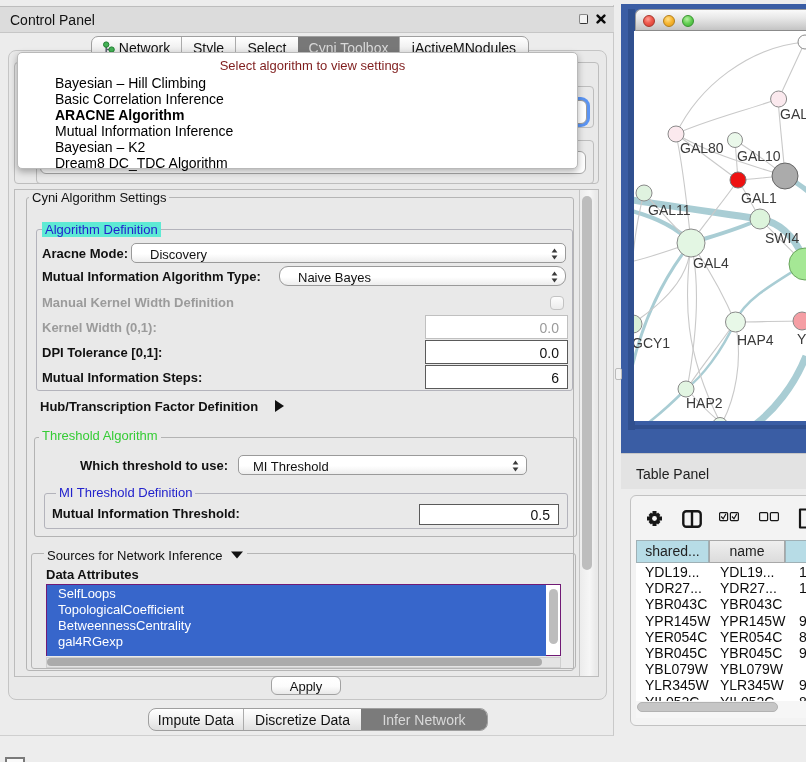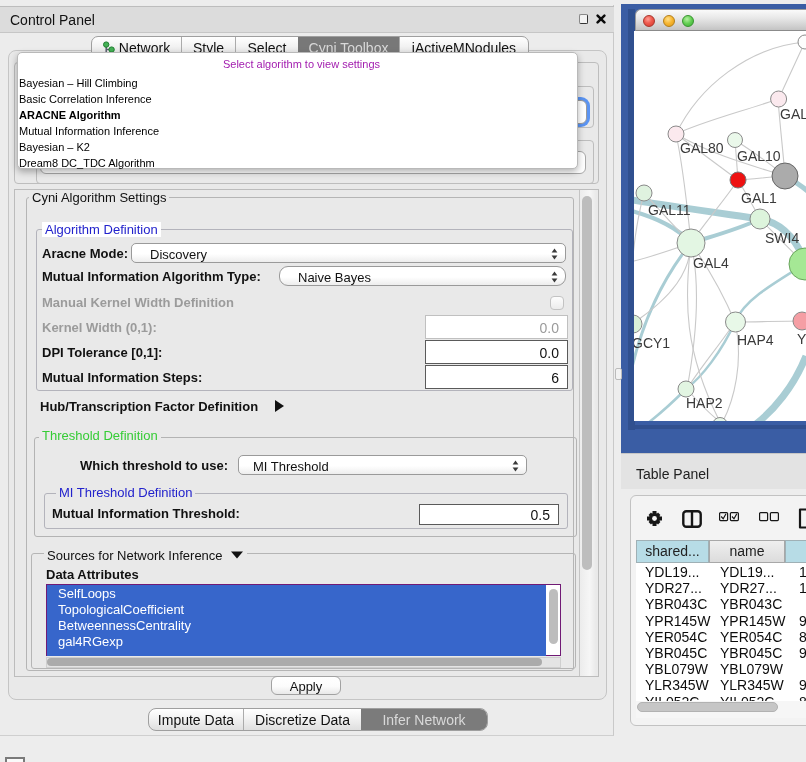--- a/index.html
+++ b/index.html
@@ -181,21 +181,21 @@
 
 <div class="abs" style="left:14px; top:189px; width:585px; height:488px; border:1px solid #bcbcbc; background:#e9e9e9;"></div>
 
 <div class="abs" style="left:579px; top:190px; width:17px; height:486px; background:linear-gradient(90deg,#ececec,#f6f6f6 60%,#e9e9e9); border-left:1px solid #c4c4c4;"></div>
 <div class="abs" style="left:582px; top:196px; width:10px; height:374px; background:#bdbdbd; border-radius:5px;"></div>
 
 <div class="abs" style="left:26px; top:197px; width:548px; height:474px; border:1px solid #b5b5b5; border-radius:3px;"></div>
 <div class="abs r13" style="left:29px; top:190px; background:#e9e9e9; padding:0 3px;">Cyni Algorithm Settings</div>
 
 <div class="abs" style="left:36px; top:229px; width:537px; height:162px; border:1px solid #b3b3bb; border-radius:3px;"></div>
-<div class="abs" style="left:42px; top:222px; background:#ffffff; padding:0 3px; font-size:13px; color:#2222cc;">Algorithm Definition</div>
+<div class="abs" style="left:42px; top:222px; background:#5eead4; padding:0 3px; font-size:13px; color:#2222cc;">Algorithm Definition</div>
 
 <div class="abs b13" style="left:42px; top:246px;">Aracne Mode:</div>
 <div class="abs" style="left:131px; top:243px; width:435px; height:20px; border:1px solid #9a9a9a; border-radius:5px; background:linear-gradient(180deg,#ffffff 0%,#ffffff 55%,#ededed 100%);">
   <span class="r13" style="position:absolute; left:18px; top:2.5px;">Discovery</span>
   <svg style="position:absolute; right:7px; top:4px;" width="7" height="12" viewBox="0 0 7 12">
         <path d="M3.5 0.5 L6.4 4.4 L0.6 4.4 Z" fill="#3a3a3a"></path>
         <path d="M3.5 11.5 L6.4 7.6 L0.6 7.6 Z" fill="#3a3a3a"></path>
       </svg>
 </div>
 
@@ -225,21 +225,21 @@
 <div class="abs" style="left:425px; top:365px; width:143px; height:24px; border:1.5px solid #5a5a5a; background:#fff;">
       <span style="position:absolute; right:8px; top:3.5px; font-size:14px; color:#111;">6</span>
     </div>
 
 <div class="abs b13" style="left:40px; top:399px;">Hub/Transcription Factor Definition</div>
 <svg class="abs" style="left:273px; top:399px;" width="12" height="14" viewBox="0 0 12 14">
       <path d="M2 1 L11 7 L2 13 Z" fill="#111"></path>
     </svg>
 
 <div class="abs" style="left:34px; top:437px; width:543px; height:100px; border:1px solid #b3b3b3; border-radius:3px;"></div>
-<div class="abs" style="left:39px; top:428px; background:#e9e9e9; padding:0 3px; font-size:13px; color:#35cc35;">Threshold Definition</div>
+<div class="abs" style="left:39px; top:428px; background:#e9e9e9; padding:0 3px; font-size:13px; color:#35cc35;">Threshold Algorithm</div>
 
 <div class="abs b13" style="left:80px; top:458px;">Which threshold to use:</div>
 <div class="abs" style="left:238px; top:455px; width:289px; height:20px; border:1px solid #9a9a9a; border-radius:5px; background:linear-gradient(180deg,#ffffff 0%,#ffffff 55%,#ededed 100%);">
   <span class="r13" style="position:absolute; left:14px; top:2.5px;">MI Threshold</span>
   <svg style="position:absolute; right:7px; top:4px;" width="7" height="12" viewBox="0 0 7 12">
         <path d="M3.5 0.5 L6.4 4.4 L0.6 4.4 Z" fill="#3a3a3a"></path>
         <path d="M3.5 11.5 L6.4 7.6 L0.6 7.6 Z" fill="#3a3a3a"></path>
       </svg>
 </div>
 
@@ -265,22 +265,22 @@
   <div style="position:absolute; left:11px; top:1px; font-size:13px; color:#fff; line-height:16px;">SelfLoops<br>TopologicalCoefficient<br>BetweennessCentrality<br>gal4RGexp</div>
   <div style="position:absolute; right:2px; top:4px; width:9px; height:55px; background:#bdbdbd; border-radius:5px;"></div>
 </div>
 
 <div class="abs" style="left:46px; top:657px; width:515px; height:11px; background:#e4e4e4; border:1px solid #cfcfcf;"></div>
 <div class="abs" style="left:47px; top:658px; width:495px; height:8px; background:#ababab; border-radius:4px;"></div>
 
 <div class="abs" style="left:271px; top:676px; width:70px; height:19px; border:1px solid #a2a2a2; border-radius:6px; background:linear-gradient(180deg,#ffffff 0%,#fcfcfc 55%,#e9e9e9 100%); text-align:center;"><span class="r13" style="line-height:17px;">Apply</span></div>
 
 <div class="abs" style="left:17px; top:52px; width:561px; height:117px; background:#fff; border:1px solid #b9b9b9; border-radius:5px; box-shadow:0 3px 7px rgba(0,0,0,0.3); z-index:10;">
-  <div style="position:absolute; left:4px; top:5px; width:100%; text-align:center; font-size:11px; color:#a21caf;">Select algorithm to view settings</div>
-  <div style="position:absolute; left:1px; top:22px; font-size:11px; color:#000; line-height:16px;">Bayesian – Hill Climbing<br>Basic Correlation Inference<br><b>ARACNE Algorithm</b><br>Mutual Information Inference<br>Bayesian – K2<br>Dream8 DC_TDC Algorithm</div>
+  <div style="position:absolute; left:15px; top:5px; width:100%; text-align:center; font-size:13px; color:#7f1d1d;">Select algorithm to view settings</div>
+  <div style="position:absolute; left:1px; top:22px; font-size:14px; color:#000; line-height:16px;padding-left:36px;">Bayesian – Hill Climbing<br>Basic Correlation Inference<br><b>ARACNE Algorithm</b><br>Mutual Information Inference<br>Bayesian – K2<br>Dream8 DC_TDC Algorithm</div>
 </div>
 
 <div class="abs" style="left:148px; top:708px; width:340px; height:23px; border:1px solid #9f9f9f; border-radius:8px; background:linear-gradient(180deg,#ffffff 0%,#f2f2f2 45%,#dfdfdf 100%); overflow:hidden; display:flex;">
   <div class="vc" style="width:95px; justify-content:center; border-right:1px solid #ababab; font-size:14px; color:#111;">Impute Data</div>
   <div class="vc" style="width:117px; justify-content:center; font-size:14px; color:#111;">Discretize Data</div>
   <div class="vc" style="flex:1; justify-content:center; background:#7b7b7b; color:#d9d9d9; font-size:14px;">Infer Network</div>
 </div>
 
 <div class="abs" style="left:615px; top:368px; width:7px; height:12px; background:#f2f2f2; border:1px solid #bbb; border-radius:2px;"></div>
 

